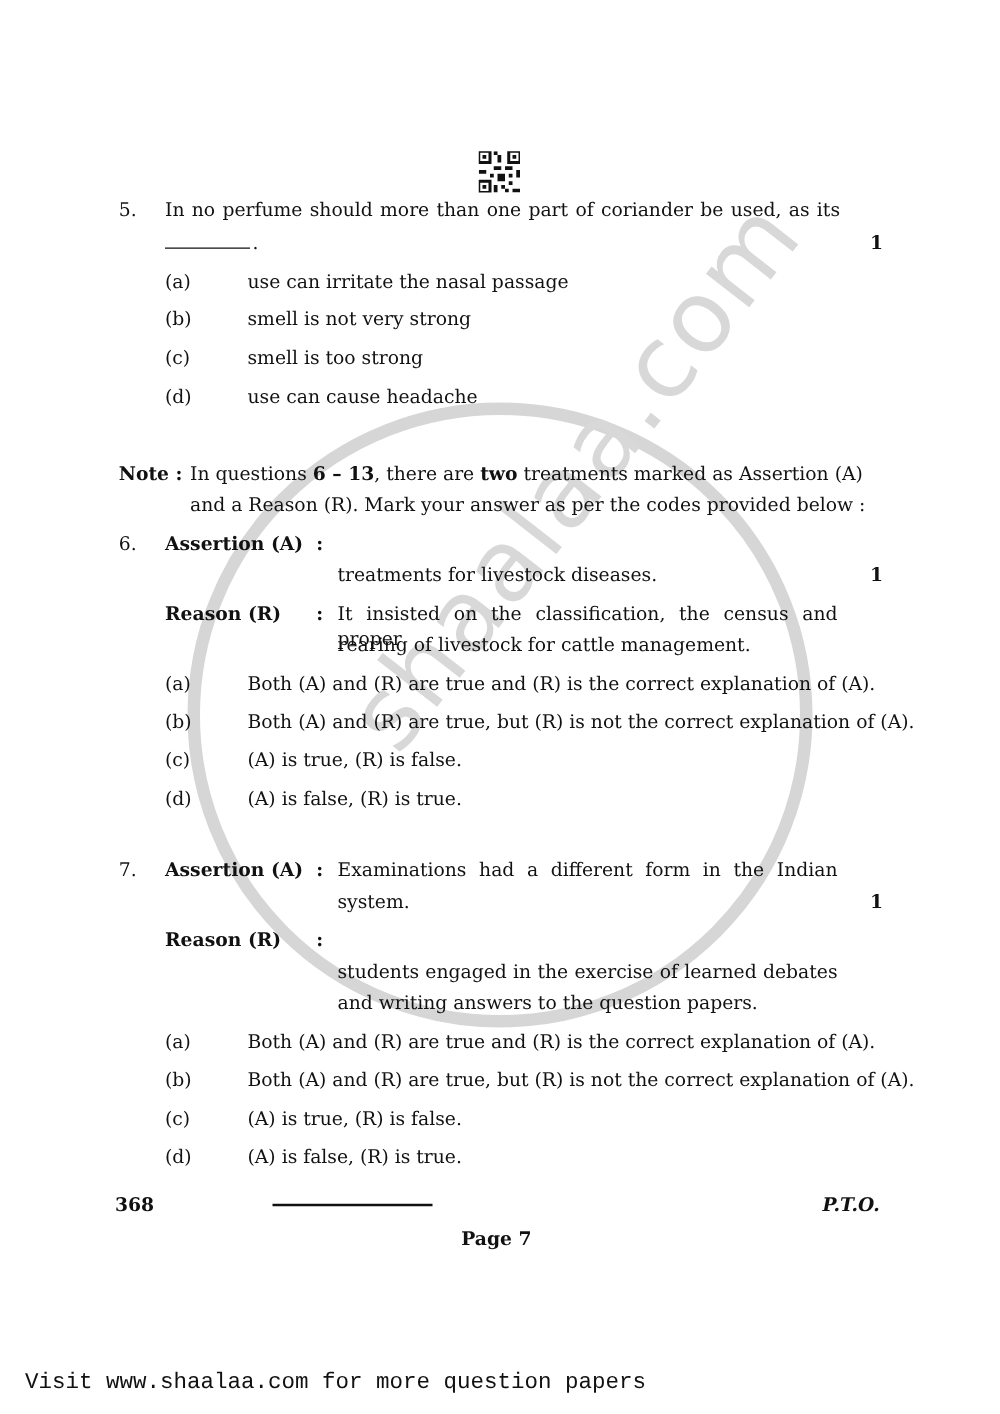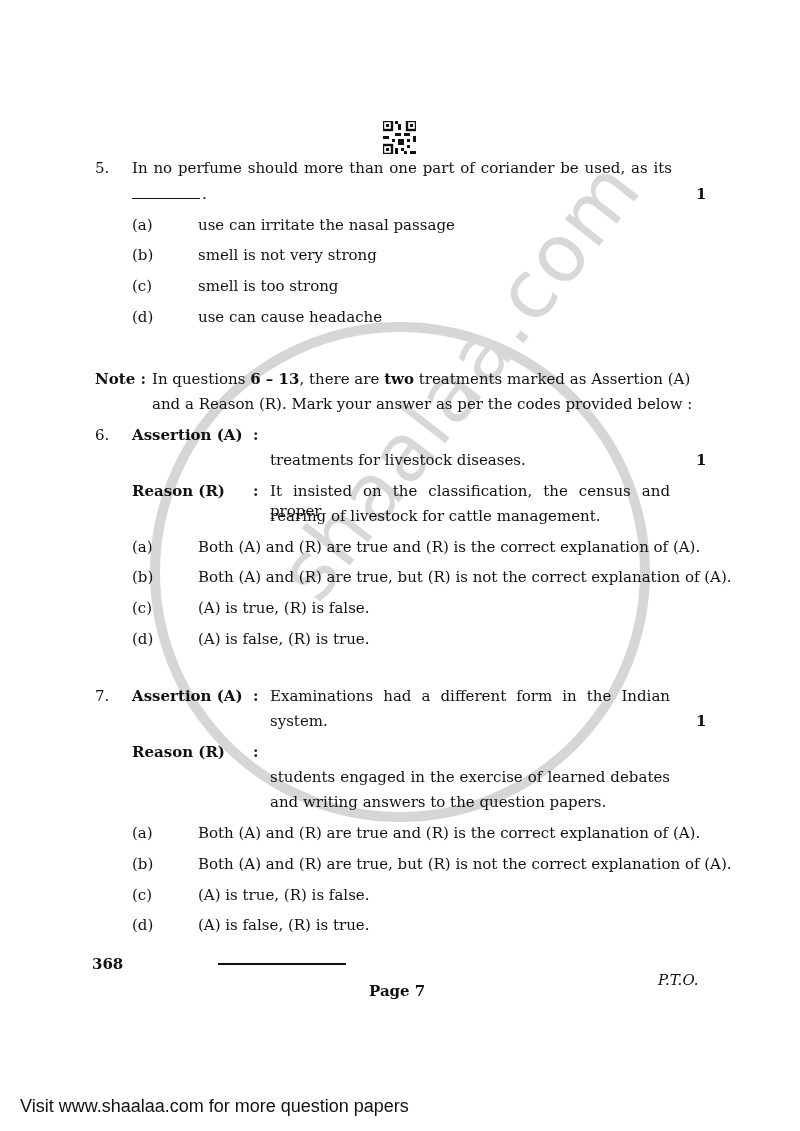--- a/index.html
+++ b/index.html
@@ -26,21 +26,21 @@
     .opt-l { left: 132px; }
     .opt-t { left: 168px; margin-left: 30px; }
     .lab { left: 132px; font-weight: bold; }
     .colon { left: 253px; font-weight: bold; }
     .body-t { left: 270px; }
     .just { width: 400px; text-align: justify; text-align-last: justify; white-space: normal; }
     .blank { display: inline-block; width: 68px; border-bottom: 1px solid #111; height: 12px; margin-right: 2px; }
     .footer-rule { position: absolute; left: 218px; top: 963px; width: 128px; height: 2px; background: #111; }
     .visit {
       position: absolute; left: 20px; top: 1096px; font-size: 18px;
-      font-family: Liberation Sans, sans-serif; color: #111;
+      font-family: Liberation Mono, monospace; color: #111;
     }
   </style>
 </head>
 <body>
 
 <div class="page">
 
   <div class="watermark-circle"></div>
   <div class="watermark-text">shaalaa.com</div>
 
@@ -120,16 +120,16 @@
   <div class="abs opt-l" style="top:854px">(b)</div>
   <div class="abs opt-t" style="top:854px">Both (A) and (R) are true, but (R) is not the correct explanation of (A).</div>
   <div class="abs opt-l" style="top:885px">(c)</div>
   <div class="abs opt-t" style="top:885px">(A) is true, (R) is false.</div>
   <div class="abs opt-l" style="top:915px">(d)</div>
   <div class="abs opt-t" style="top:915px">(A) is false, (R) is true.</div>
 
   <div class="abs" style="left:92px; top:954px; font-weight:bold;">368</div>
   <div class="footer-rule"></div>
   <div class="abs" style="left:369px; top:954px; font-weight:bold;margin-top:27px;">Page 7</div>
-  <div class="abs" style="left:658px; top:954px; font-weight:normal; font-style:italic;margin-top:16px;">P.T.O.</div>
+  <div class="abs" style="left:658px; top:954px; font-weight:bold; font-style:italic;">P.T.O.</div>
 
   <div class="visit">Visit www.shaalaa.com for more question papers</div>
 </div>
 
 </body></html>

